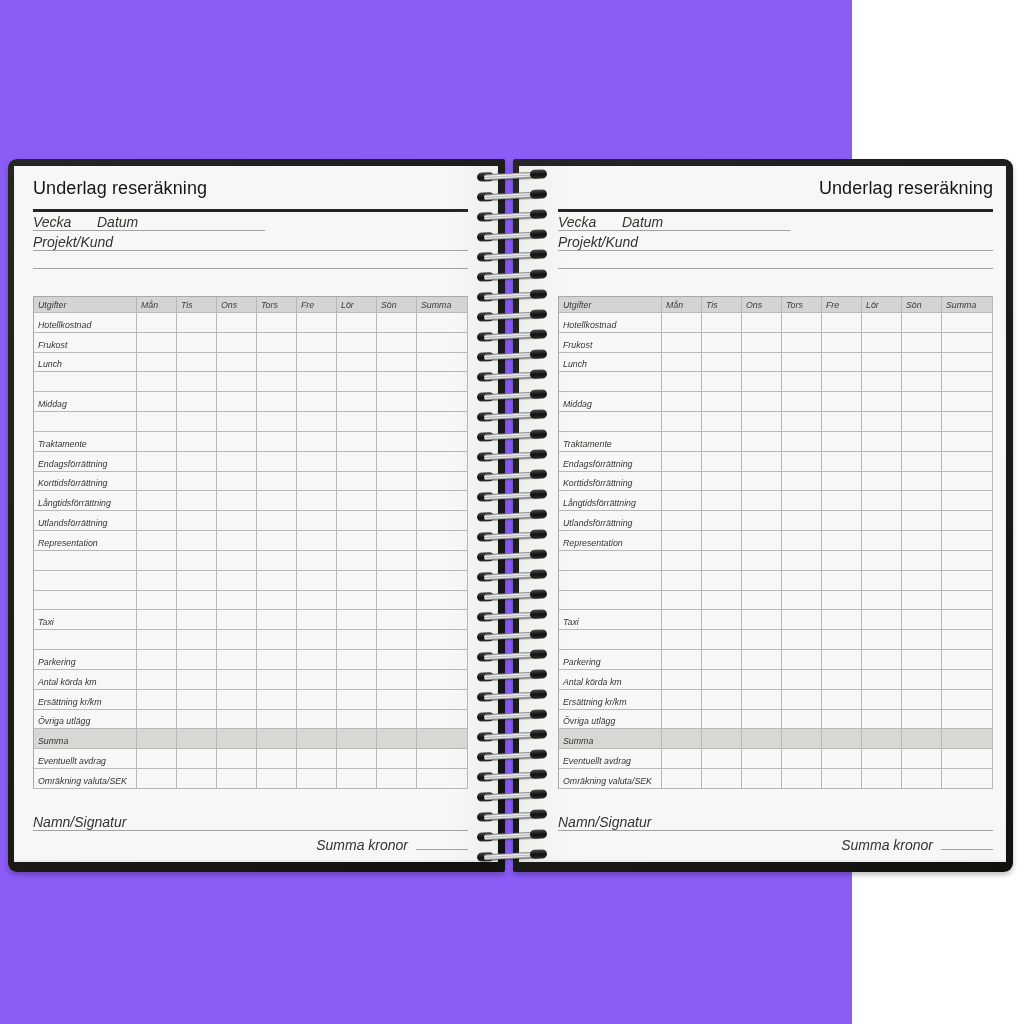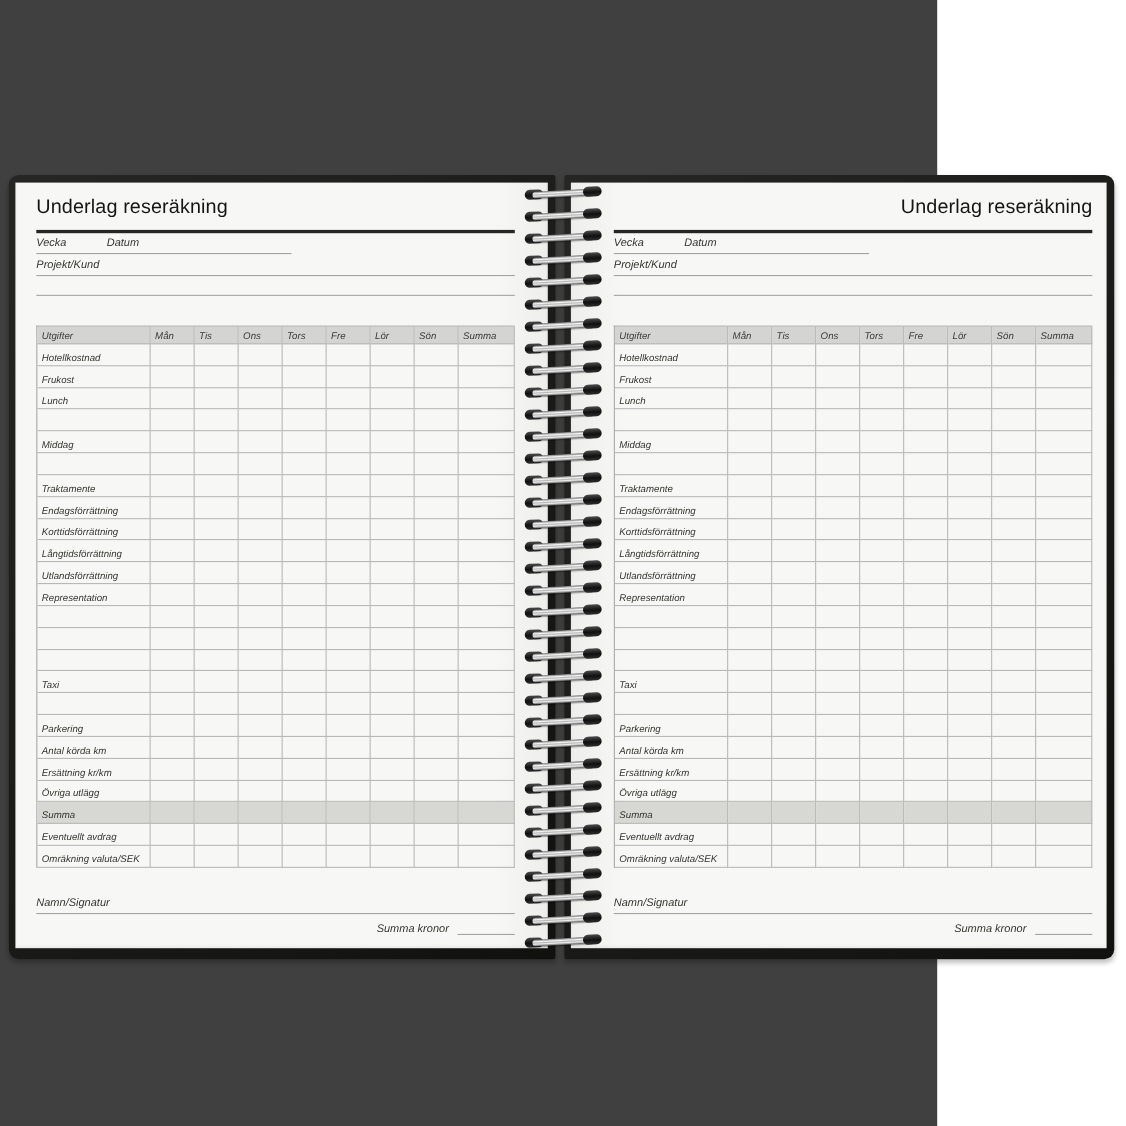--- a/index.html
+++ b/index.html
@@ -1,21 +1,21 @@
 <!DOCTYPE html>
 <html><head>
 <meta charset="utf-8">
 <style>
   html,body{margin:0;padding:0;}
   body{
     width:1024px;height:1024px;background:#ffffff;overflow:hidden;
     font-family:"Liberation Sans",sans-serif;
     -webkit-font-smoothing:antialiased;
   }
-  .canvas{position:relative;width:852px;height:1024px;background:#404040;}
+  .canvas{position:relative;width:852px;height:1024px;background:#8b5cf6;}
 
   
   .cover{position:absolute;top:159px;height:713px;background:linear-gradient(135deg,#262624 0%,#1a1a18 55%,#111110 100%);z-index:1;}
   .cover-left{left:8px;width:497px;border-radius:9px 2px 2px 9px;box-shadow:0 3px 5px rgba(0,0,0,.25);}
   .cover-right{left:513px;width:500px;border-radius:2px 9px 9px 2px;box-shadow:0 3px 5px rgba(0,0,0,.25);}
 
   
   .paper{position:absolute;top:166px;height:696px;background:#f6f6f4;z-index:2;}
   .page-left{left:14px;width:484px;background:linear-gradient(90deg,#f7f7f5 0%,#f7f7f5 90%,#eeeeec 100%);box-shadow:inset 0 -2px 3px rgba(0,0,0,.05);}
   .page-right{left:519px;width:487px;background:linear-gradient(270deg,#f7f7f5 0%,#f7f7f5 90%,#eeeeec 100%);box-shadow:inset 0 -2px 3px rgba(0,0,0,.05);}
@@ -23,21 +23,21 @@
   .content{position:absolute;top:0;width:435px;height:696px;}
   .page-left  .content{left:19px;}
   .page-right .content{left:39px;}
 
   
   .title{position:absolute;top:12px;left:0;width:435px;font-size:18px;font-weight:400;color:#161616;letter-spacing:.1px;}
   .t-left{text-align:left;}
   .t-right{text-align:right;}
   .title-rule{position:absolute;top:43px;left:0;width:435px;height:2.5px;background:#262626;}
 
-  .lbl{font-style:italic;font-size:10px;color:#35352f;line-height:12px;}
+  .lbl{font-style:italic;font-size:14px;color:#35352f;line-height:12px;}
   .week-label{position:absolute;top:50px;left:0;}
   .date-label{position:absolute;top:50px;left:64px;}
   .uline{position:absolute;left:0;height:1px;background:#a3a3a0;}
   .week-line{top:64px;width:232px;}
   .project-label{position:absolute;top:70px;left:0;}
   .project-line{top:84px;width:435px;}
   .extra-line{top:102px;width:435px;}
 
   
   .expense-table{

